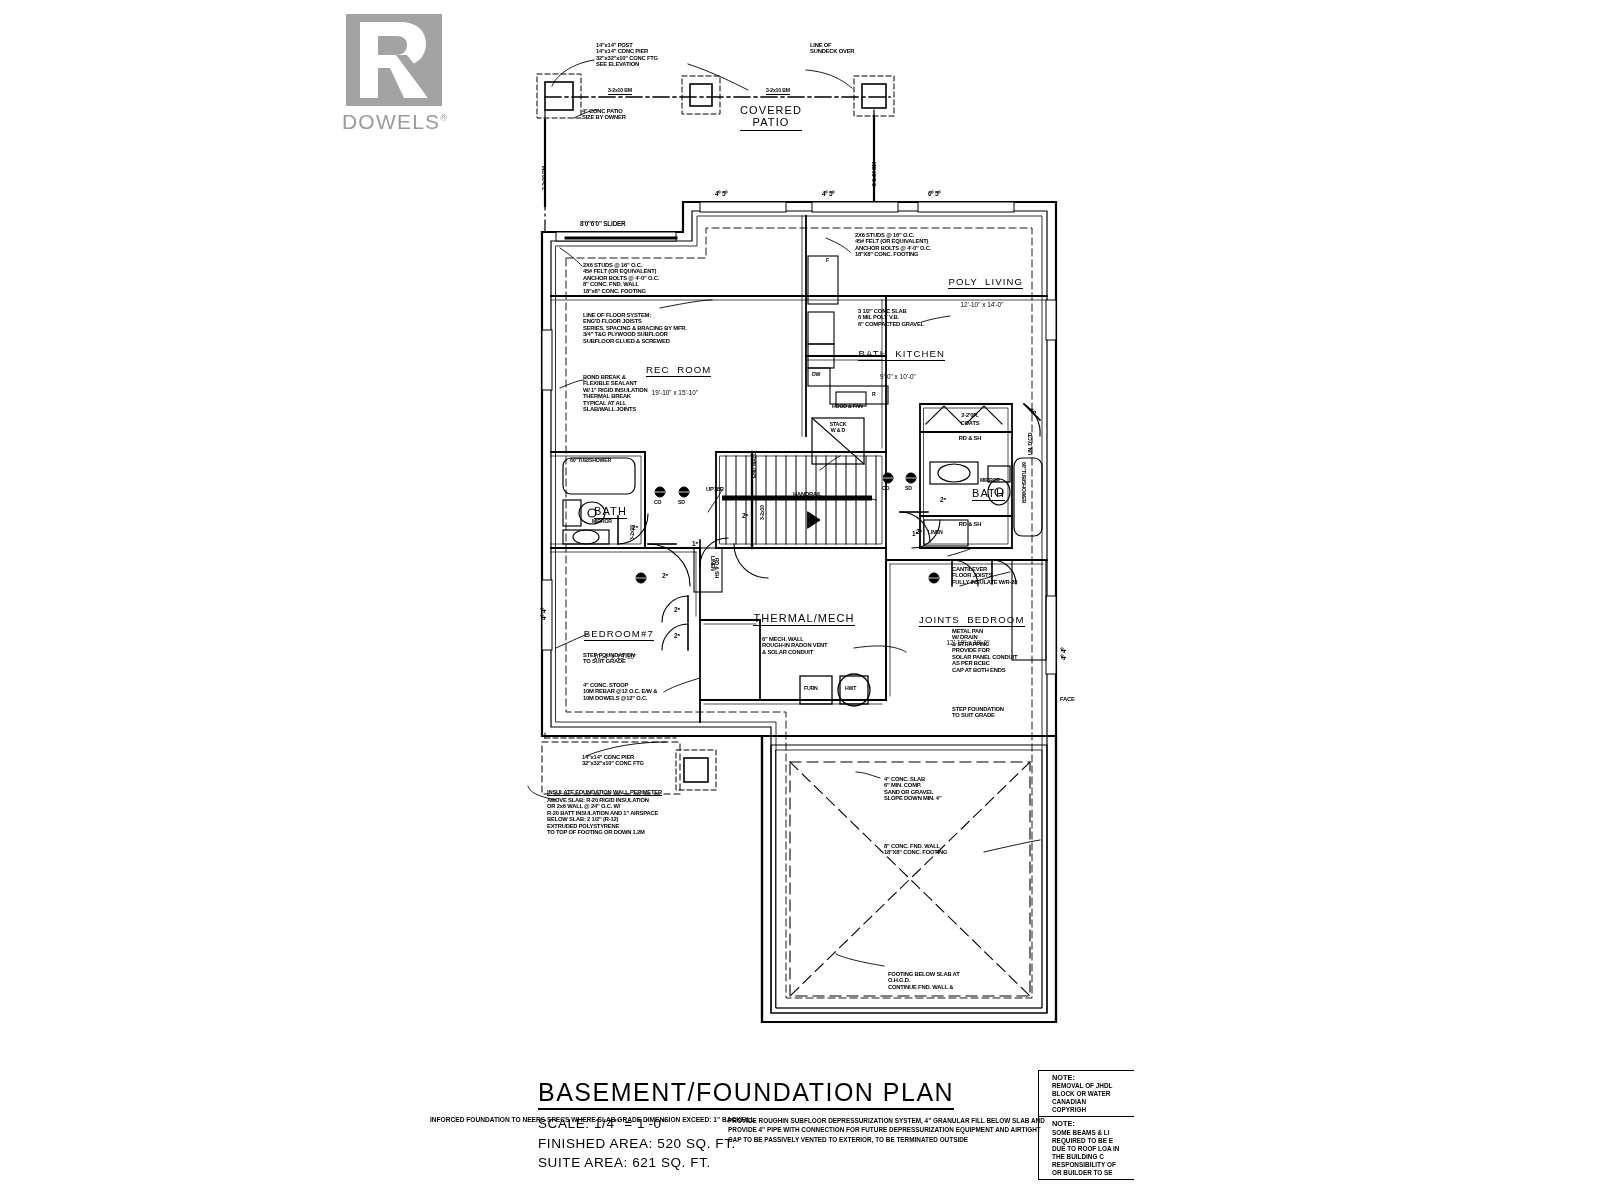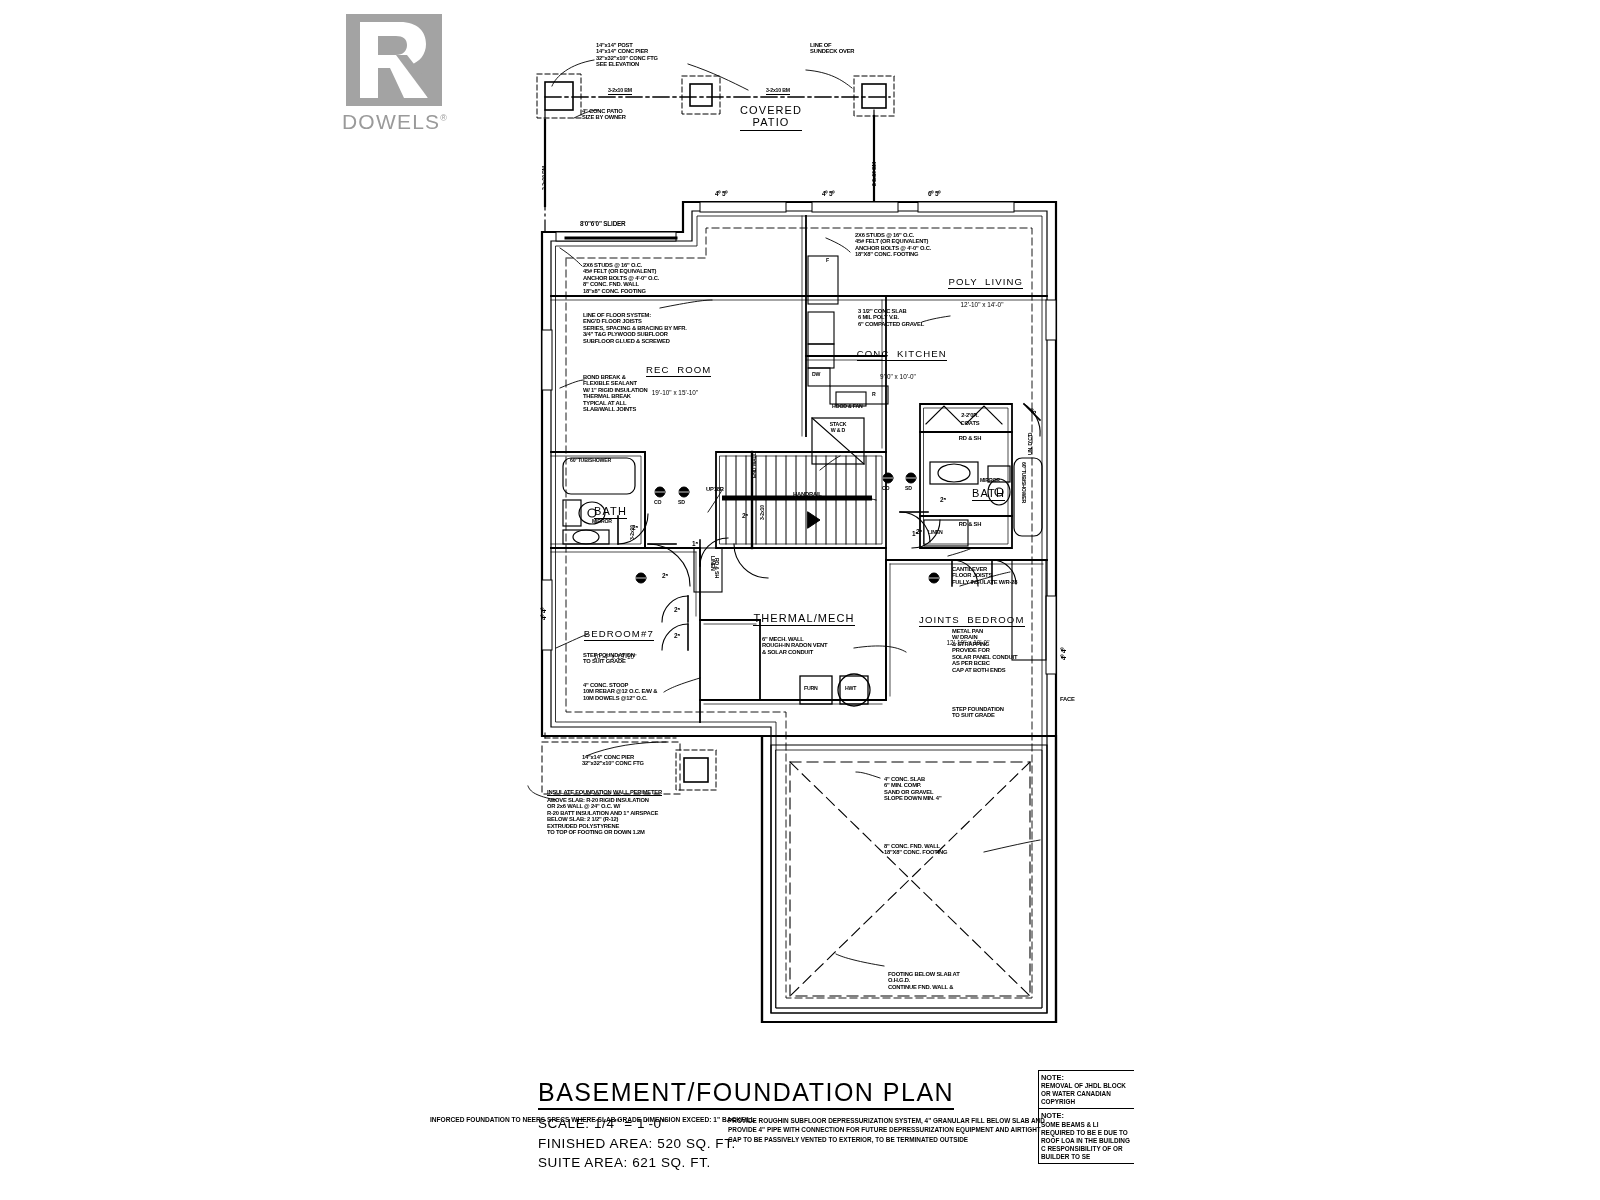--- a/index.html
+++ b/index.html
@@ -36,21 +36,21 @@
   
   #title-block{position:absolute;left:430px;top:1070px;width:620px;height:120px;}
   #plan-title{position:absolute;left:108px;top:8px;font-size:25px;letter-spacing:1.5px;
        border-bottom:2px solid #000;padding-bottom:1px;white-space:nowrap;}
   #scale-lines{position:absolute;left:108px;top:44px;font-size:13.5px;line-height:1.45;letter-spacing:.6px;}
   #left-note{position:absolute;left:0px;top:46px;font-size:6.6px;line-height:1.35;font-weight:bold;}
   #right-note{position:absolute;left:298px;top:46px;font-size:6.4px;line-height:1.45;font-weight:bold;}
 
   
   #note-boxes{position:absolute;left:1038px;top:1070px;width:96px;}
-  .note-box{border:1px solid #000;border-right:none;padding:2px 2px;font-size:6.4px;
+  .note-box{border:1px solid #000;border-right:none;padding:2px 13px;font-size:6.4px;
             line-height:1.25;font-weight:bold;overflow:hidden;}
   .note-box .hd{font-size:7.4px;}
   .note-box + .note-box{border-top:none;}
 </style>
 </head>
 <body>
 
 <div id="realtor-logo">
   <div class="mark">
     <svg class="r-glyph" viewBox="0 0 68 76">
@@ -412,21 +412,21 @@
   <span class="nm">REC  ROOM</span>
   <div class="t6" style="letter-spacing:0;margin-top:1px;">19'-10" x 15'-10"</div>
 </div>
 
 <div class="lbl t9 room ctr" style="left:912px;top:266px;width:140px;">
   <span class="nm">POLY  LIVING</span>
   <div class="t6" style="letter-spacing:0;margin-top:1px;">12'-10" x 14'-0"</div>
 </div>
 
 <div class="lbl t9 room ctr" style="left:838px;top:338px;width:120px;">
-  <span class="nm">CONC  KITCHEN</span>
+  <span class="nm">BATH  KITCHEN</span>
   <div class="t6" style="letter-spacing:0;margin-top:1px;">9'-0" x 10'-0"</div>
 </div>
 
 <div class="lbl t8 room" style="left:594px;top:505px;"><span class="nm">BATH</span></div>
 
 <div class="lbl t8 room" style="left:972px;top:487px;"><span class="nm">BATH</span></div>
 
 <div class="lbl t9 room ctr" style="left:560px;top:618px;width:110px;">
   <span class="nm">BEDROOM#7</span>
   <div class="t6" style="letter-spacing:0;margin-top:1px;">10'-4" x 13'-10"</div>

